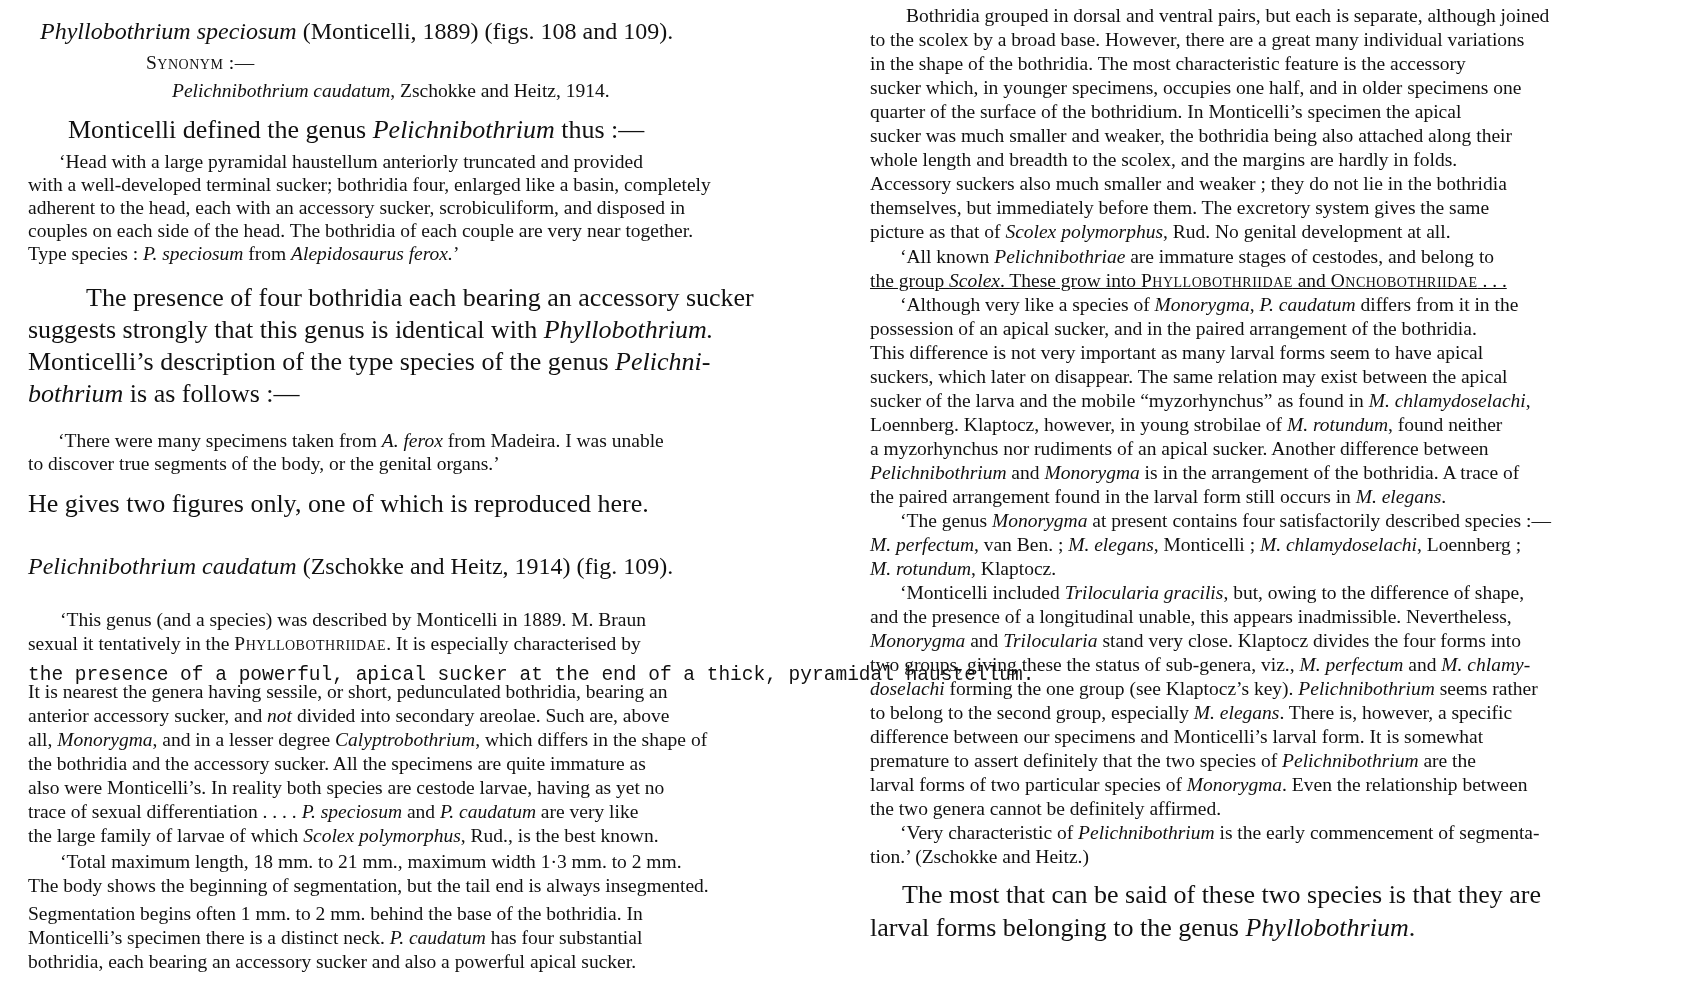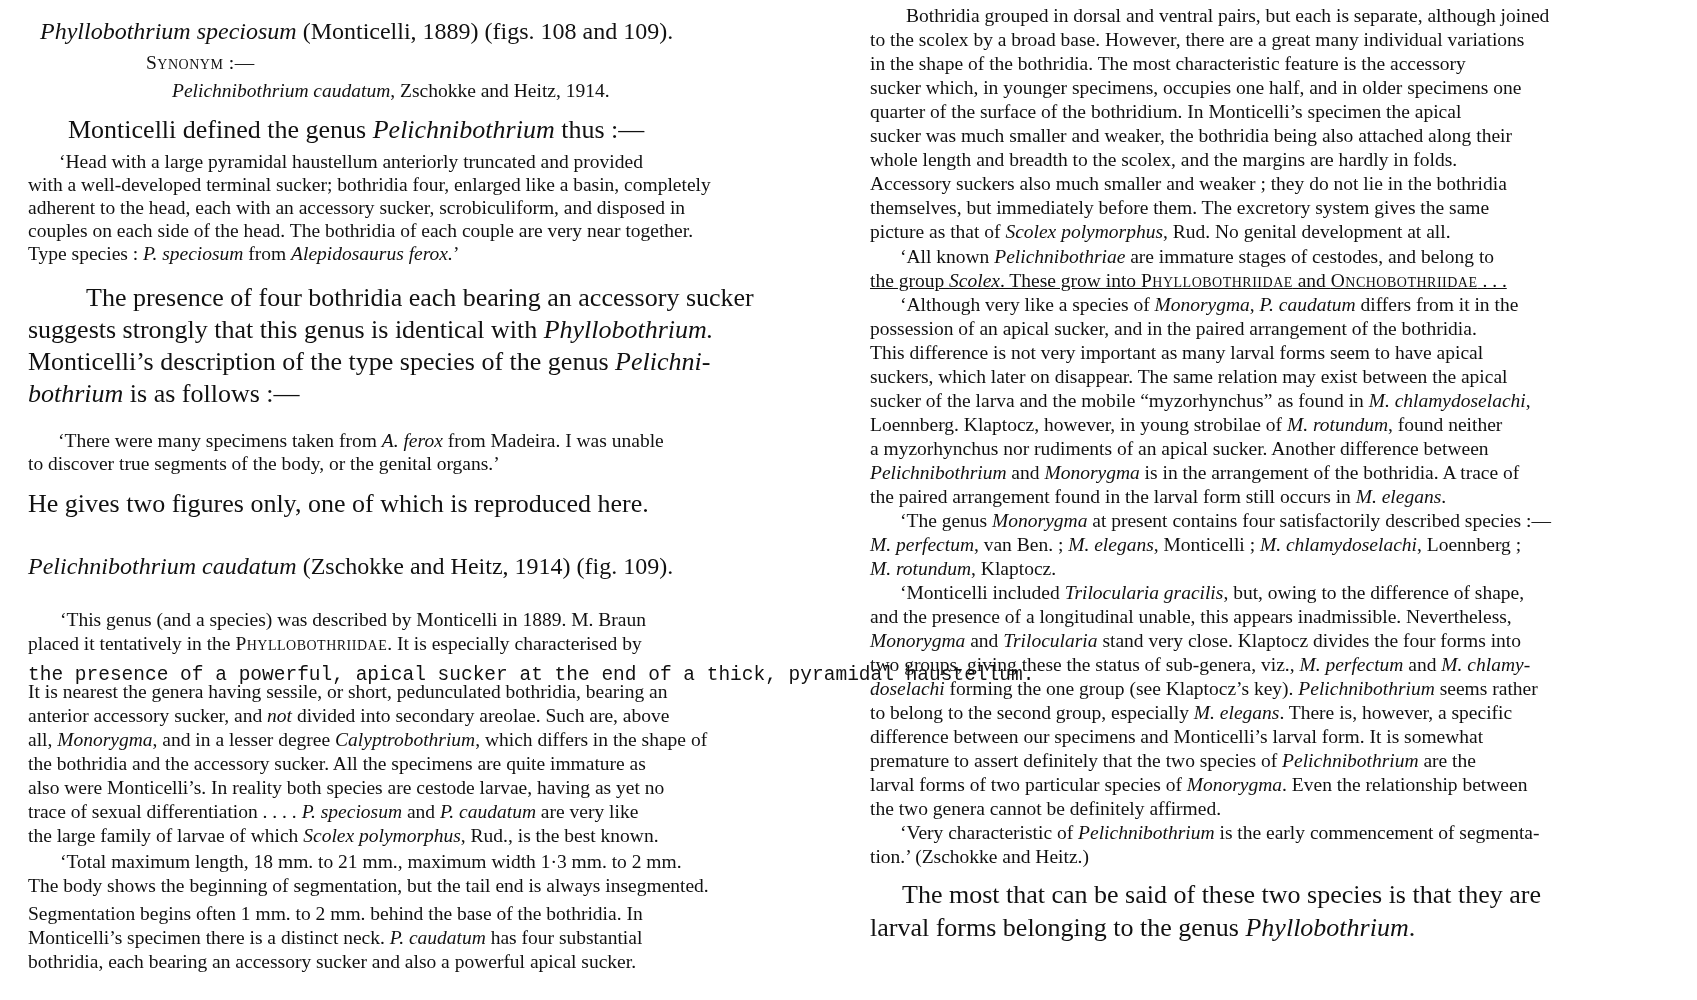--- a/index.html
+++ b/index.html
@@ -46,21 +46,21 @@
   <div class="line big" style="left:28px; top:379px;"><i>bothrium</i><span> is as follows :—</span></div>
 
   <div class="line small" style="left:58px; top:430px;"><span>‘There were many specimens taken from </span><i>A. ferox</i><span> from Madeira.   I was unable</span></div>
   <div class="line small" style="left:28px; top:453px;">to discover true segments of the body, or the genital organs.’</div>
 
   <div class="line big" style="left:28px; top:489px;">He gives two figures only, one of which is reproduced here.</div>
 
   <div class="line head" style="left:28px; top:553px; font-size:24px;"><i>Pelichnibothrium caudatum</i><span> (Zschokke and Heitz, 1914) (fig. 109).</span></div>
 
   <div class="line small" style="left:60px; top:609px;">‘This genus (and a species) was described by Monticelli in 1889.   M. Braun</div>
-  <div class="line small" style="left:28px; top:633px;"><span>placed it tentatively in the </span><span class="sc">Phyllobothriidae</span><span>.   It is especially characterised by</span></div>
+  <div class="line small" style="left:28px; top:633px;"><span>sexual it tentatively in the </span><span class="sc">Phyllobothriidae</span><span>.   It is especially characterised by</span></div>
   <div class="line small" style="left:28px; top:664px;font-family:Liberation Mono, monospace;">the presence of a powerful, apical sucker at the end of a thick, pyramidal haustellum.</div>
   <div class="line small" style="left:28px; top:681px;text-align:center;">It is nearest the genera having sessile, or short, pedunculated bothridia, bearing an</div>
   <div class="line small" style="left:28px; top:705px;"><span>anterior accessory sucker, and </span><i>not</i><span> divided into secondary areolae.   Such are, above</span></div>
   <div class="line small" style="left:28px; top:729px;"><span>all, </span><i>Monorygma</i><span>, and in a lesser degree </span><i>Calyptrobothrium</i><span>, which differs in the shape of</span></div>
   <div class="line small" style="left:28px; top:753px;">the bothridia and the accessory sucker.   All the specimens are quite immature as</div>
   <div class="line small" style="left:28px; top:777px;">also were Monticelli’s.   In reality both species are cestode larvae, having as yet no</div>
   <div class="line small" style="left:28px; top:801px;"><span>trace of sexual differentiation . . . . </span><i>P. speciosum</i><span> and </span><i>P. caudatum</i><span> are very like</span></div>
   <div class="line small" style="left:28px; top:825px;"><span>the large family of larvae of which </span><i>Scolex polymorphus</i><span>, Rud., is the best known.</span></div>
 
   <div class="line small" style="left:60px; top:851px;">‘Total maximum length, 18 mm. to 21 mm., maximum width 1·3 mm. to 2 mm.</div>

